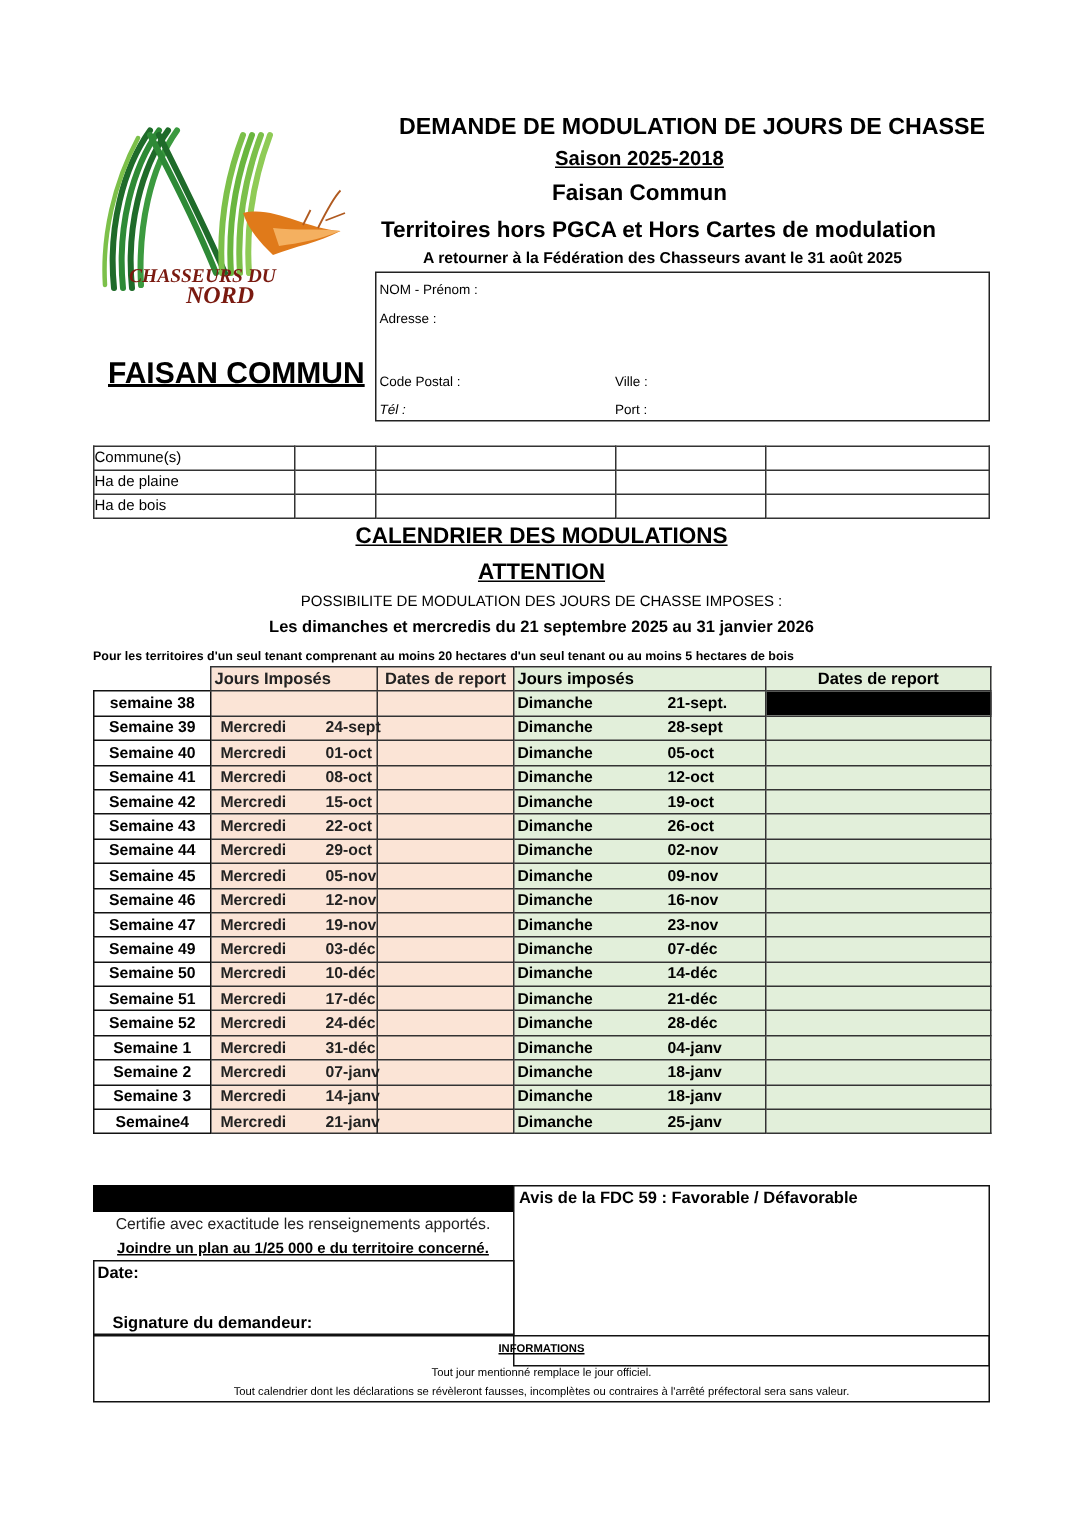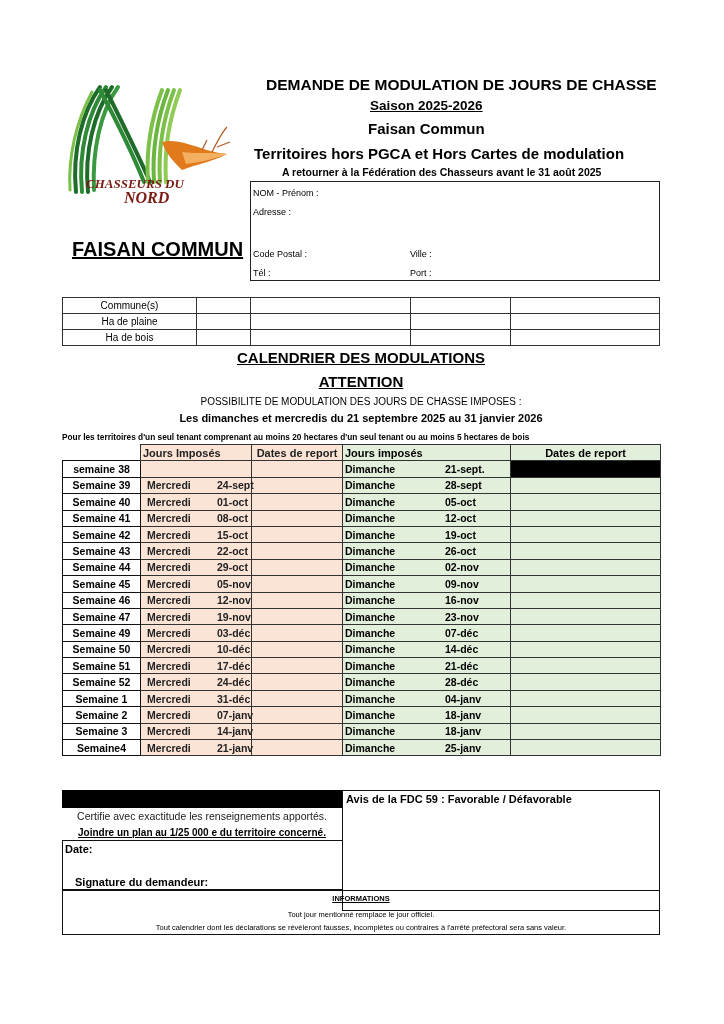--- a/index.html
+++ b/index.html
@@ -22,21 +22,21 @@
 
   #faisan-big { left: 72px; top: 238px; font-size: 20px; font-weight: bold; text-decoration: underline; white-space: nowrap; }
 
   
   #identity-box { left: 250px; top: 181px; width: 410px; height: 100px; border: 1.5px solid #222; font-size: 9px; }
   .id-lbl { position: absolute; white-space: nowrap; }
 
   
   #commune-table { left: 62px; top: 297px; width: 598px; border-collapse: collapse; font-size: 10px; }
   #commune-table td { border: 1px solid #333; height: 16px; }
-  #commune-table td.lbl { text-align: center; width: 134px; }
+  #commune-table td.lbl { width: 134px; }
 
   .center-title { position: absolute; left: 62px; width: 598px; text-align: center; white-space: nowrap; }
   #cal-title { top: 349px; font-size: 15px; font-weight: bold; text-decoration: underline; }
   #attention { top: 373px; font-size: 15px; font-weight: bold; text-decoration: underline; }
   #possibility { top: 396px; font-size: 10px; }
   #period { top: 412px; font-size: 11px; font-weight: bold; }
   #territory-note { left: 62px; top: 432px; font-size: 8.3px; font-weight: bold; white-space: nowrap; }
 
   
   #cal { position: absolute; left: 62px; top: 444px; width: 598px; border-collapse: collapse; font-size: 10.5px; font-weight: bold; table-layout: fixed; }
@@ -86,33 +86,33 @@
     </g>
     <path d="M100 60 C 120 55, 140 70, 165 72 C 150 80, 135 82, 120 88 C 112 80, 104 72, 100 60 Z" fill="#e07a1a"></path>
     <path d="M120 70 C 135 72, 150 70, 165 72 C 150 78, 138 80, 124 82 Z" fill="#f4b060"></path>
     <path d="M150 70 C 155 60, 160 50, 165 45 M155 65 L 168 60 M140 68 L 145 58" stroke="#b05a20" stroke-width="1.2" fill="none"></path>
   </svg>
   <div class="logo-text" style="left:24px; top:94px; font-size:13px;">CHASSEURS DU</div>
   <div class="logo-text" style="left:62px; top:107px; font-size:16px;">NORD</div>
 </div>
 
 <div id="title" class="hdr">DEMANDE DE MODULATION DE JOURS DE CHASSE</div>
-<div id="season" class="hdr">Saison 2025-2026</div>
+<div id="season" class="hdr">Saison 2025-2018</div>
 <div id="species" class="hdr">Faisan Commun</div>
 <div id="territory" class="hdr">Territoires hors PGCA et Hors Cartes de modulation</div>
 <div id="return-note" class="hdr">A retourner à la Fédération des Chasseurs avant le 31 août 2025</div>
 
 <div id="faisan-big" class="abs">FAISAN COMMUN</div>
 
 <div id="identity-box" class="abs">
   <div class="id-lbl" style="left:2px; top:6px;">NOM - Prénom :</div>
   <div class="id-lbl" style="left:2px; top:25px;">Adresse :</div>
   <div class="id-lbl" style="left:2px; top:67px;">Code Postal :</div>
   <div class="id-lbl" style="left:159px; top:67px;">Ville :</div>
-  <div class="id-lbl" style="left:2px; top:86px;">Tél :</div>
+  <div class="id-lbl" style="left:2px; top:86px;font-style:italic;">Tél :</div>
   <div class="id-lbl" style="left:159px; top:86px;">Port :</div>
 </div>
 
 <table id="commune-table" class="abs">
   <tbody>
       <tr>
     <td class="lbl">Commune(s)</td>
     <td style="width:54px"></td>
     <td style="width:160px"></td>
     <td style="width:100px"></td>

